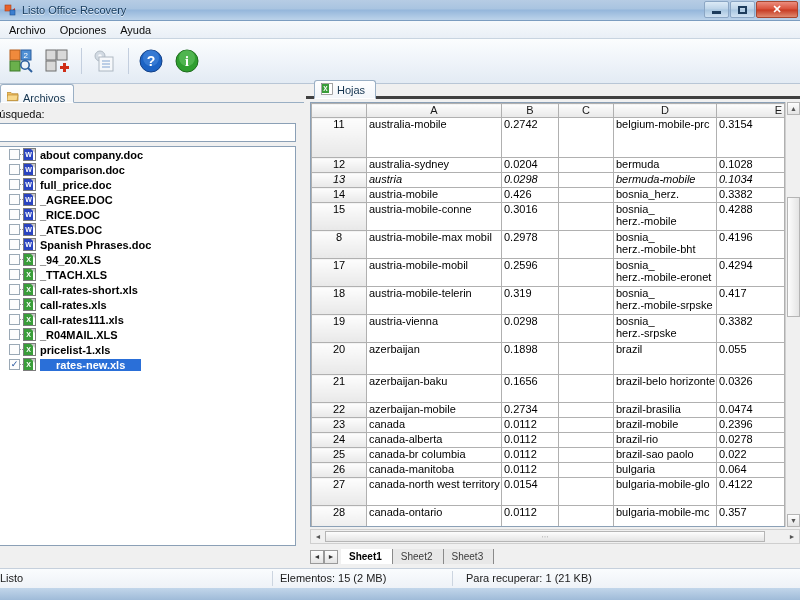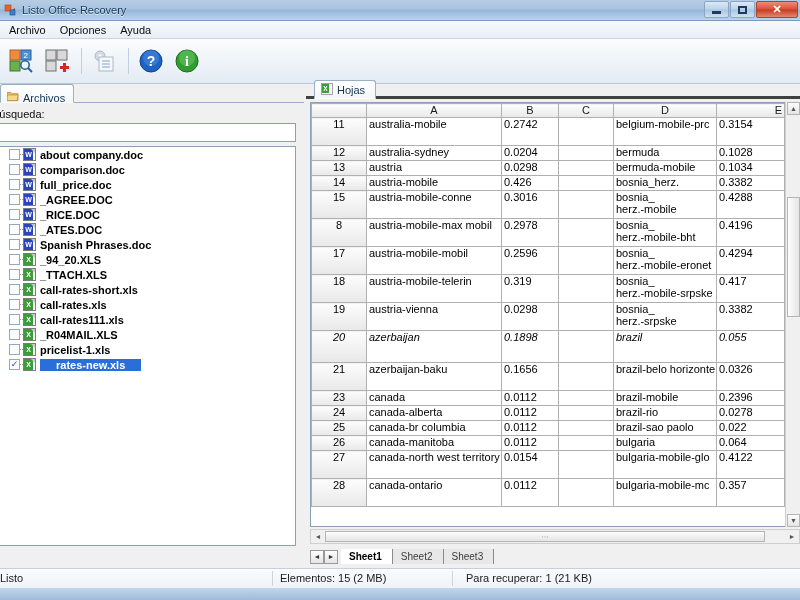--- a/index.html
+++ b/index.html
@@ -535,37 +535,37 @@
           <tr>
             <th></th>
             <th>A</th>
             <th>B</th>
             <th>C</th>
             <th>D</th>
             <th style="text-align:right">E</th>
           </tr>
         </thead>
         <tbody id="sheet-rows">
-            <tr style="height: 28px;">
+            <tr style="height: 40px;">
               <td class="rowhdr">11</td>
               <td class=" cellwrap">australia-mobile</td>
               <td>0.2742</td>
               <td></td>
               <td class=" cellwrap">belgium-mobile-prc</td>
               <td>0.3154</td>
             </tr>
             <tr style="height: 15px;">
               <td class="rowhdr">12</td>
               <td class=" cellwrap">australia-sydney</td>
               <td>0.0204</td>
               <td></td>
               <td class=" cellwrap">bermuda</td>
               <td>0.1028</td>
             </tr>
-            <tr style="height: 15px;">
+            <tr style="height: 15px; font-style: italic;">
               <td class="rowhdr">13</td>
               <td class=" cellwrap">austria</td>
               <td>0.0298</td>
               <td></td>
               <td class=" cellwrap">bermuda-mobile</td>
               <td>0.1034</td>
             </tr>
             <tr style="height: 15px;">
               <td class="rowhdr">14</td>
               <td class=" cellwrap">austria-mobile</td>
@@ -607,35 +607,43 @@
               <td>0.417</td>
             </tr>
             <tr style="height: 28px;">
               <td class="rowhdr">19</td>
               <td class=" cellwrap">austria-vienna</td>
               <td>0.0298</td>
               <td></td>
               <td class=" cellwrap">bosnia_<br>herz.-srpske</td>
               <td>0.3382</td>
             </tr>
-            <tr style="height: 32px; font-style: italic;">
+            <tr style="height: 32px;">
               <td class="rowhdr">20</td>
               <td class=" cellwrap">azerbaijan</td>
               <td>0.1898</td>
               <td></td>
               <td class=" cellwrap">brazil</td>
               <td>0.055</td>
             </tr>
             <tr style="height: 28px;">
               <td class="rowhdr">21</td>
               <td class=" cellwrap">azerbaijan-baku</td>
               <td>0.1656</td>
               <td></td>
               <td class=" cellwrap">brazil-belo horizonte</td>
               <td>0.0326</td>
+            </tr>
+            <tr style="height: 15px;">
+              <td class="rowhdr">22</td>
+              <td class=" cellwrap">azerbaijan-mobile</td>
+              <td>0.2734</td>
+              <td></td>
+              <td class=" cellwrap">brazil-brasilia</td>
+              <td>0.0474</td>
             </tr>
             <tr style="height: 15px;">
               <td class="rowhdr">23</td>
               <td class=" cellwrap">canada</td>
               <td>0.0112</td>
               <td></td>
               <td class=" cellwrap">brazil-mobile</td>
               <td>0.2396</td>
             </tr>
             <tr style="height: 15px;">

